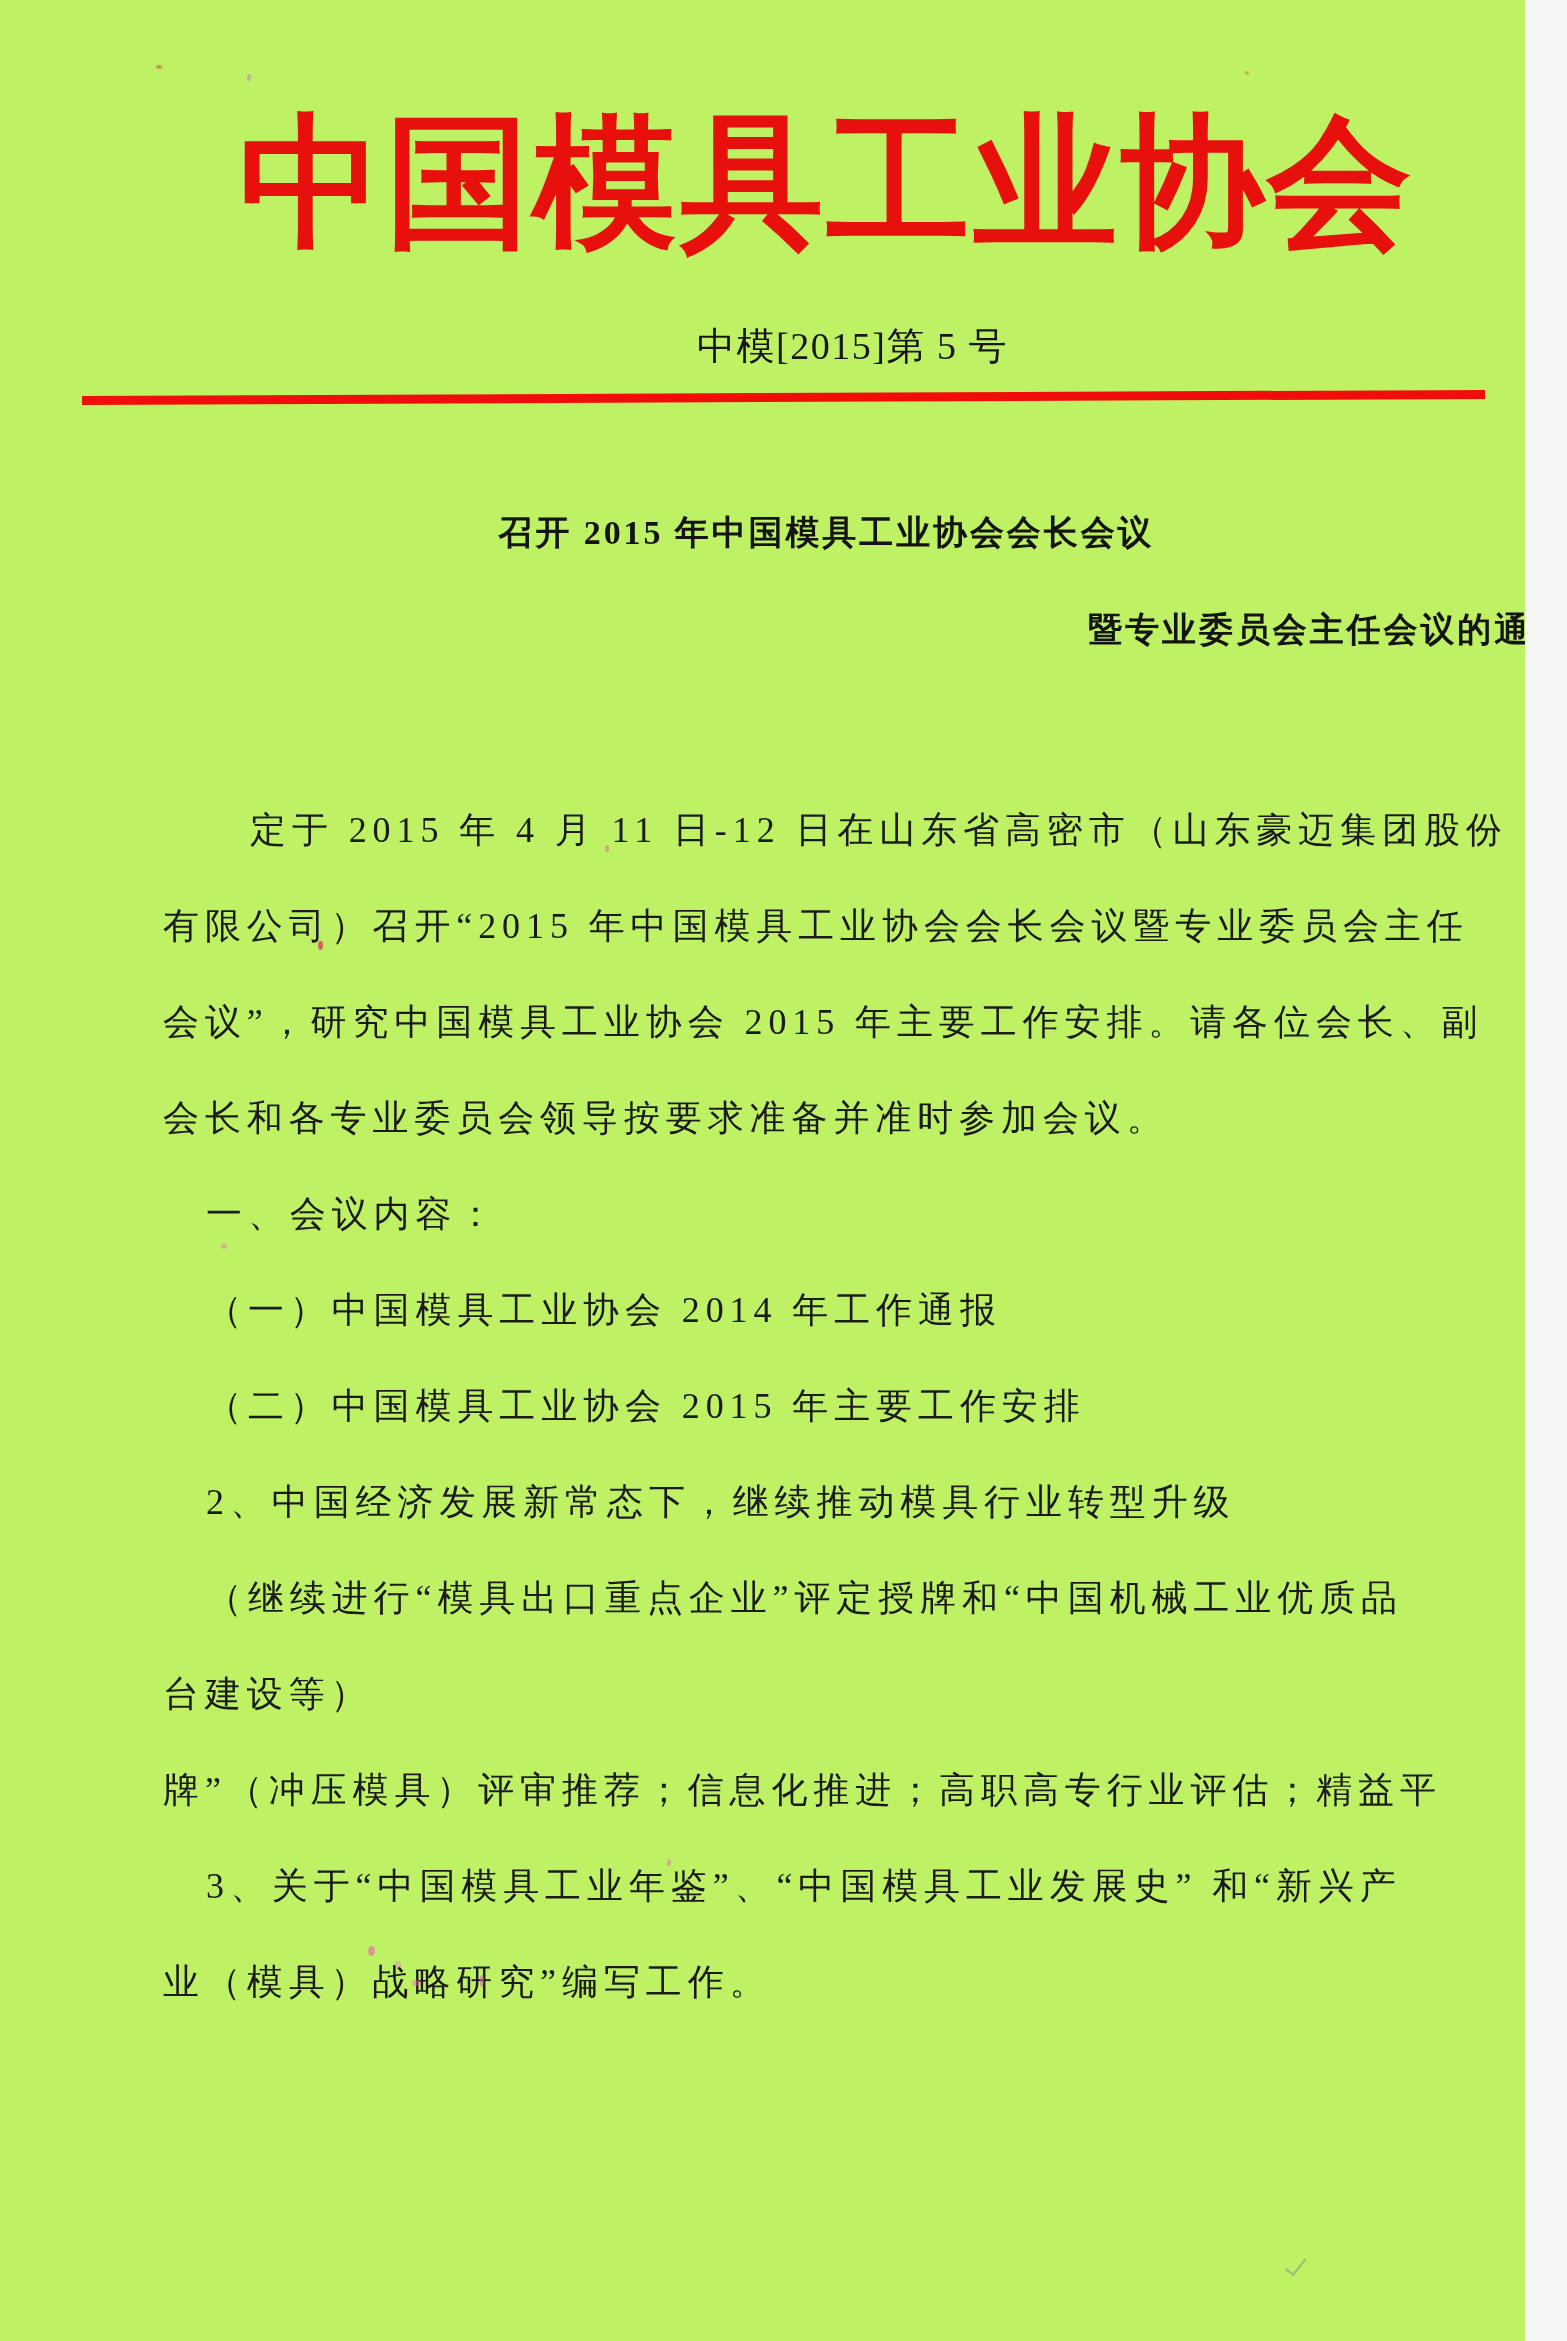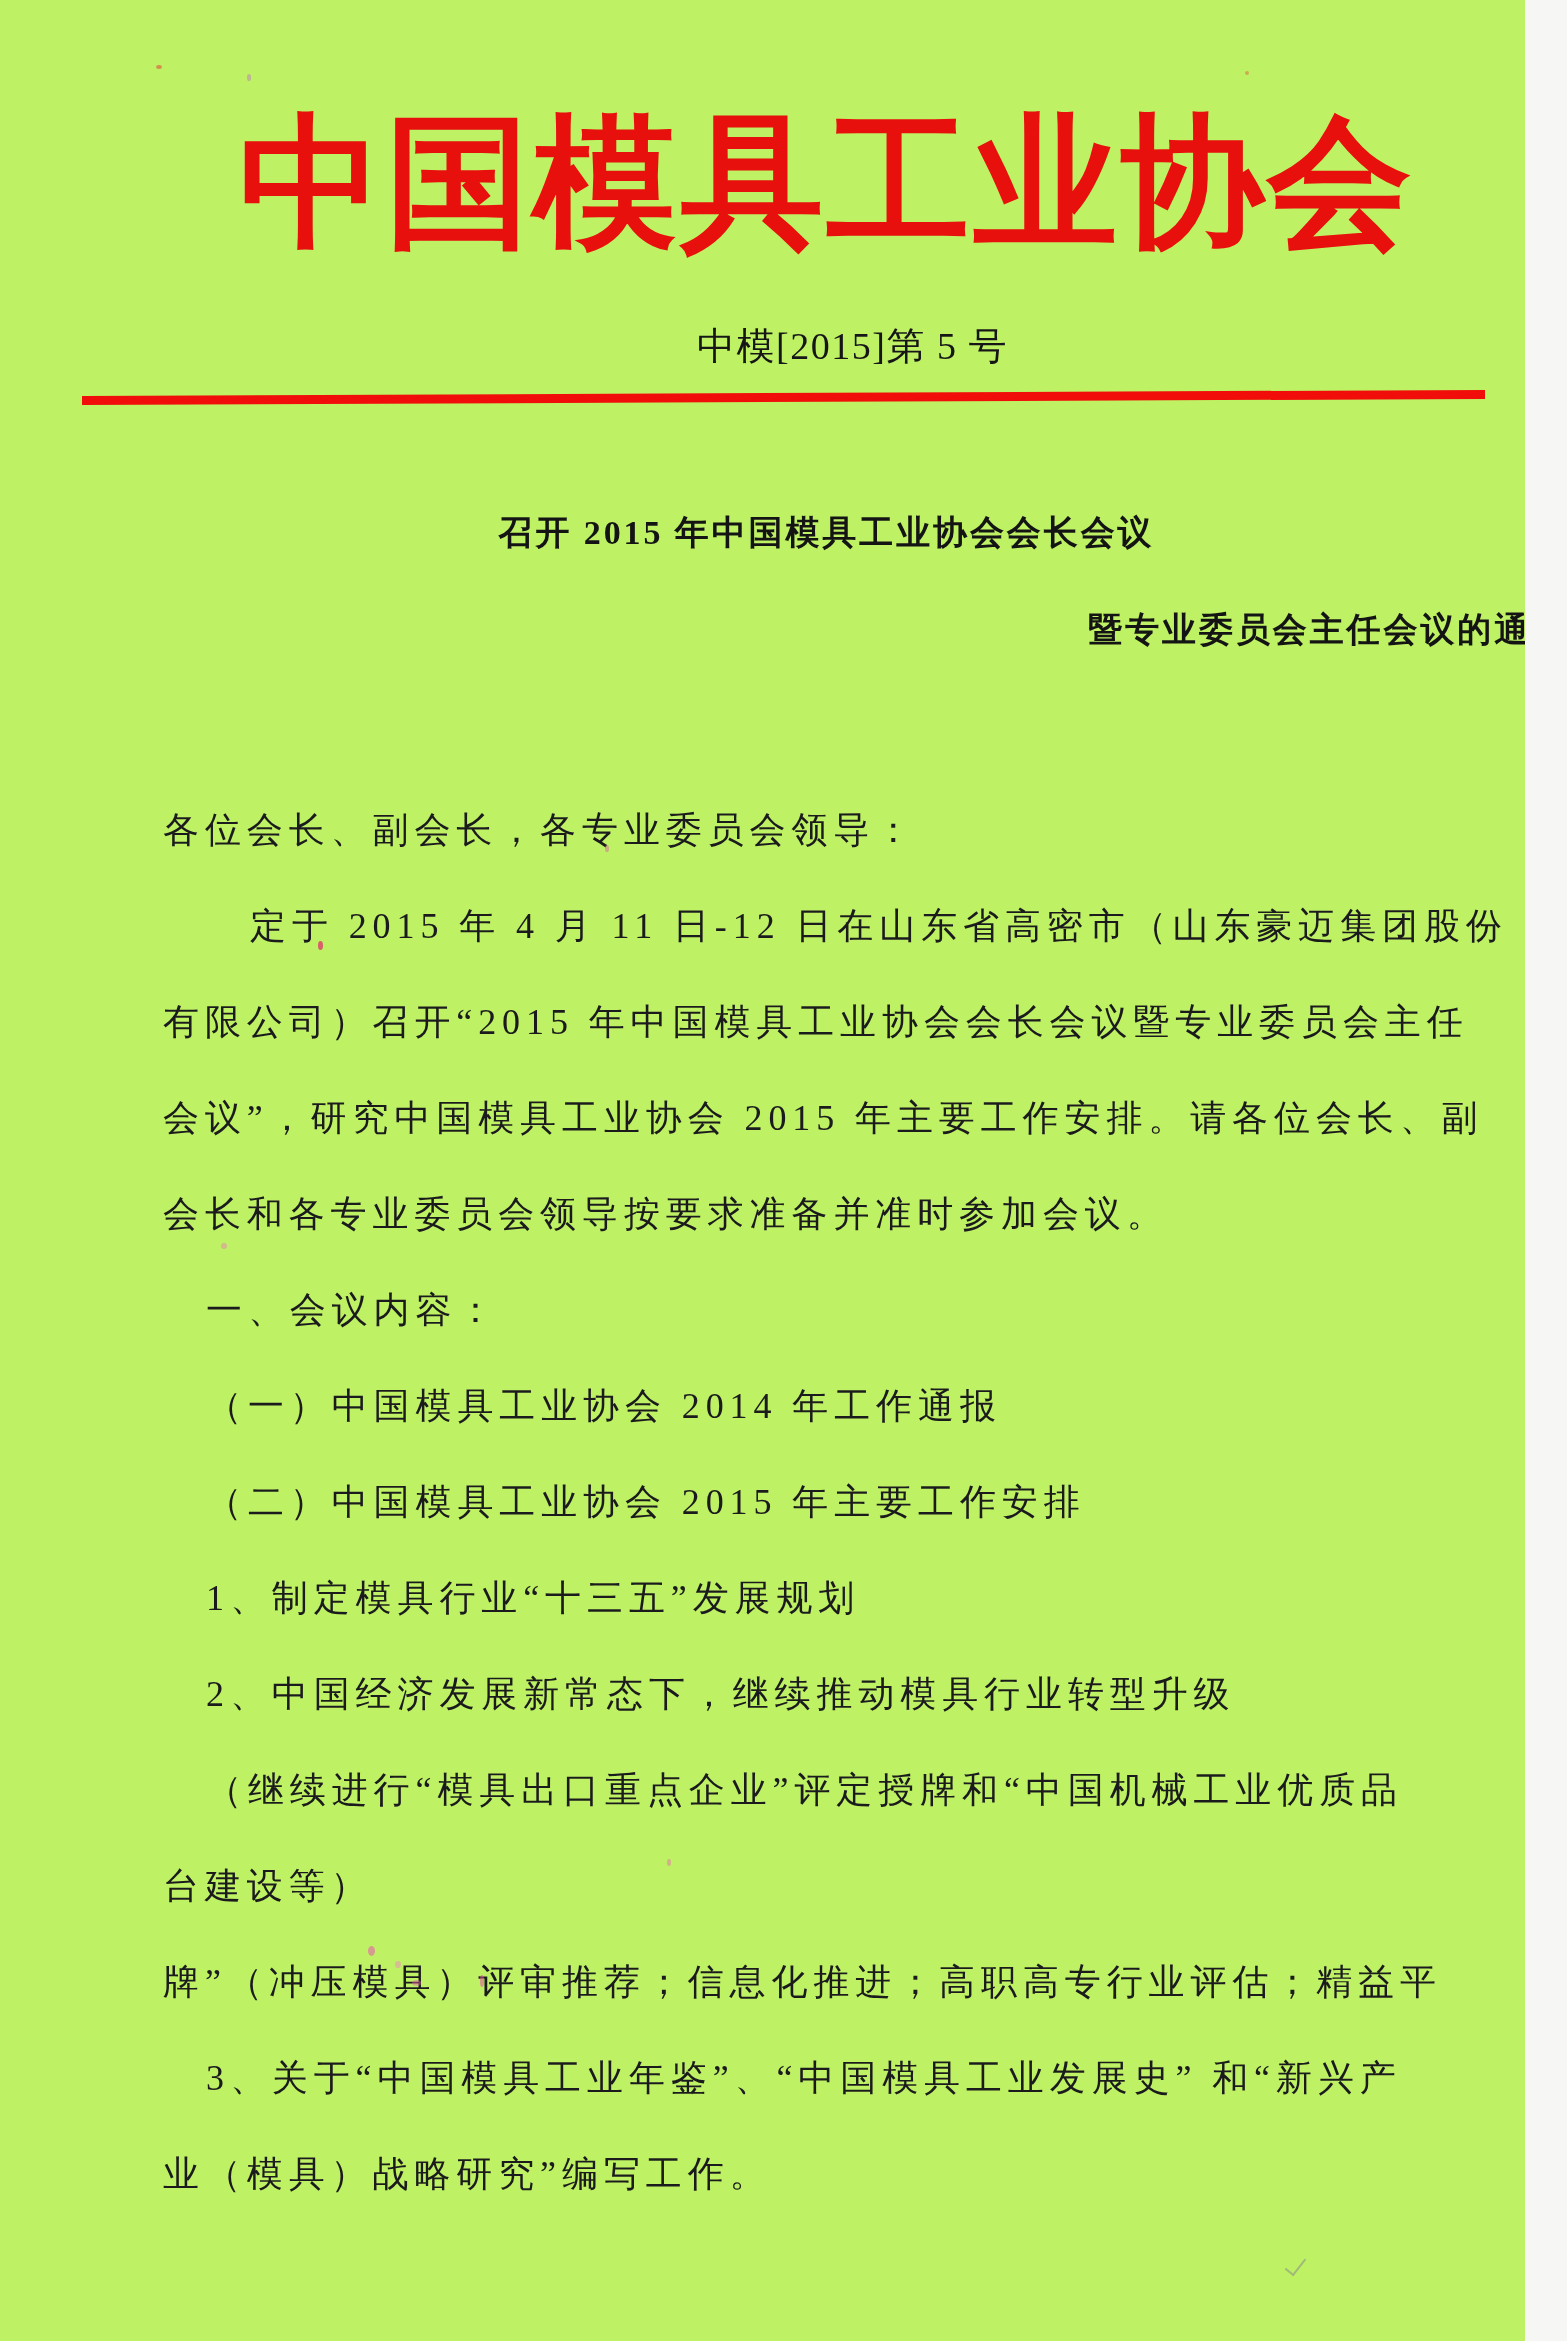--- a/index.html
+++ b/index.html
@@ -87,29 +87,27 @@
   <div class="org-title">中国模具工业协会</div>
 
   <div class="doc-number">中模[2015]第 5 号</div>
 
   <div class="red-rule"></div>
 
   <div class="notice-title t1">召开 2015 年中国模具工业协会会长会议</div>
   <div class="notice-title t2">暨专业委员会主任会议的通知</div>
 
   <div class="body-text">
-    <div class="line">各位会长、副会长，各专业委员会领导：</div>
     <div class="line ind-2">定于 2015 年 4 月 11 日-12 日在山东省高密市（山东豪迈集团股份</div>
     <div class="line">有限公司）召开“2015 年中国模具工业协会会长会议暨专业委员会主任</div>
     <div class="line">会议”，研究中国模具工业协会 2015 年主要工作安排。请各位会长、副</div>
     <div class="line">会长和各专业委员会领导按要求准备并准时参加会议。</div>
     <div class="line ind-1">一、会议内容：</div>
     <div class="line ind-1">（一）中国模具工业协会 2014 年工作通报</div>
     <div class="line ind-1">（二）中国模具工业协会 2015 年主要工作安排</div>
-    <div class="line ind-1">1、制定模具行业“十三五”发展规划</div>
     <div class="line ind-1">2、中国经济发展新常态下，继续推动模具行业转型升级</div>
     <div class="line ind-1">（继续进行“模具出口重点企业”评定授牌和“中国机械工业优质品</div>
     <div class="line">台建设等）</div>
     <div class="line">牌”（冲压模具）评审推荐；信息化推进；高职高专行业评估；精益平</div>
     <div class="line ind-1">3、关于“中国模具工业年鉴”、“中国模具工业发展史” 和“新兴产</div>
     <div class="line">业（模具）战略研究”编写工作。</div>
   </div>
 
   <div class="speck sp1"></div>
   <div class="speck sp2"></div>

